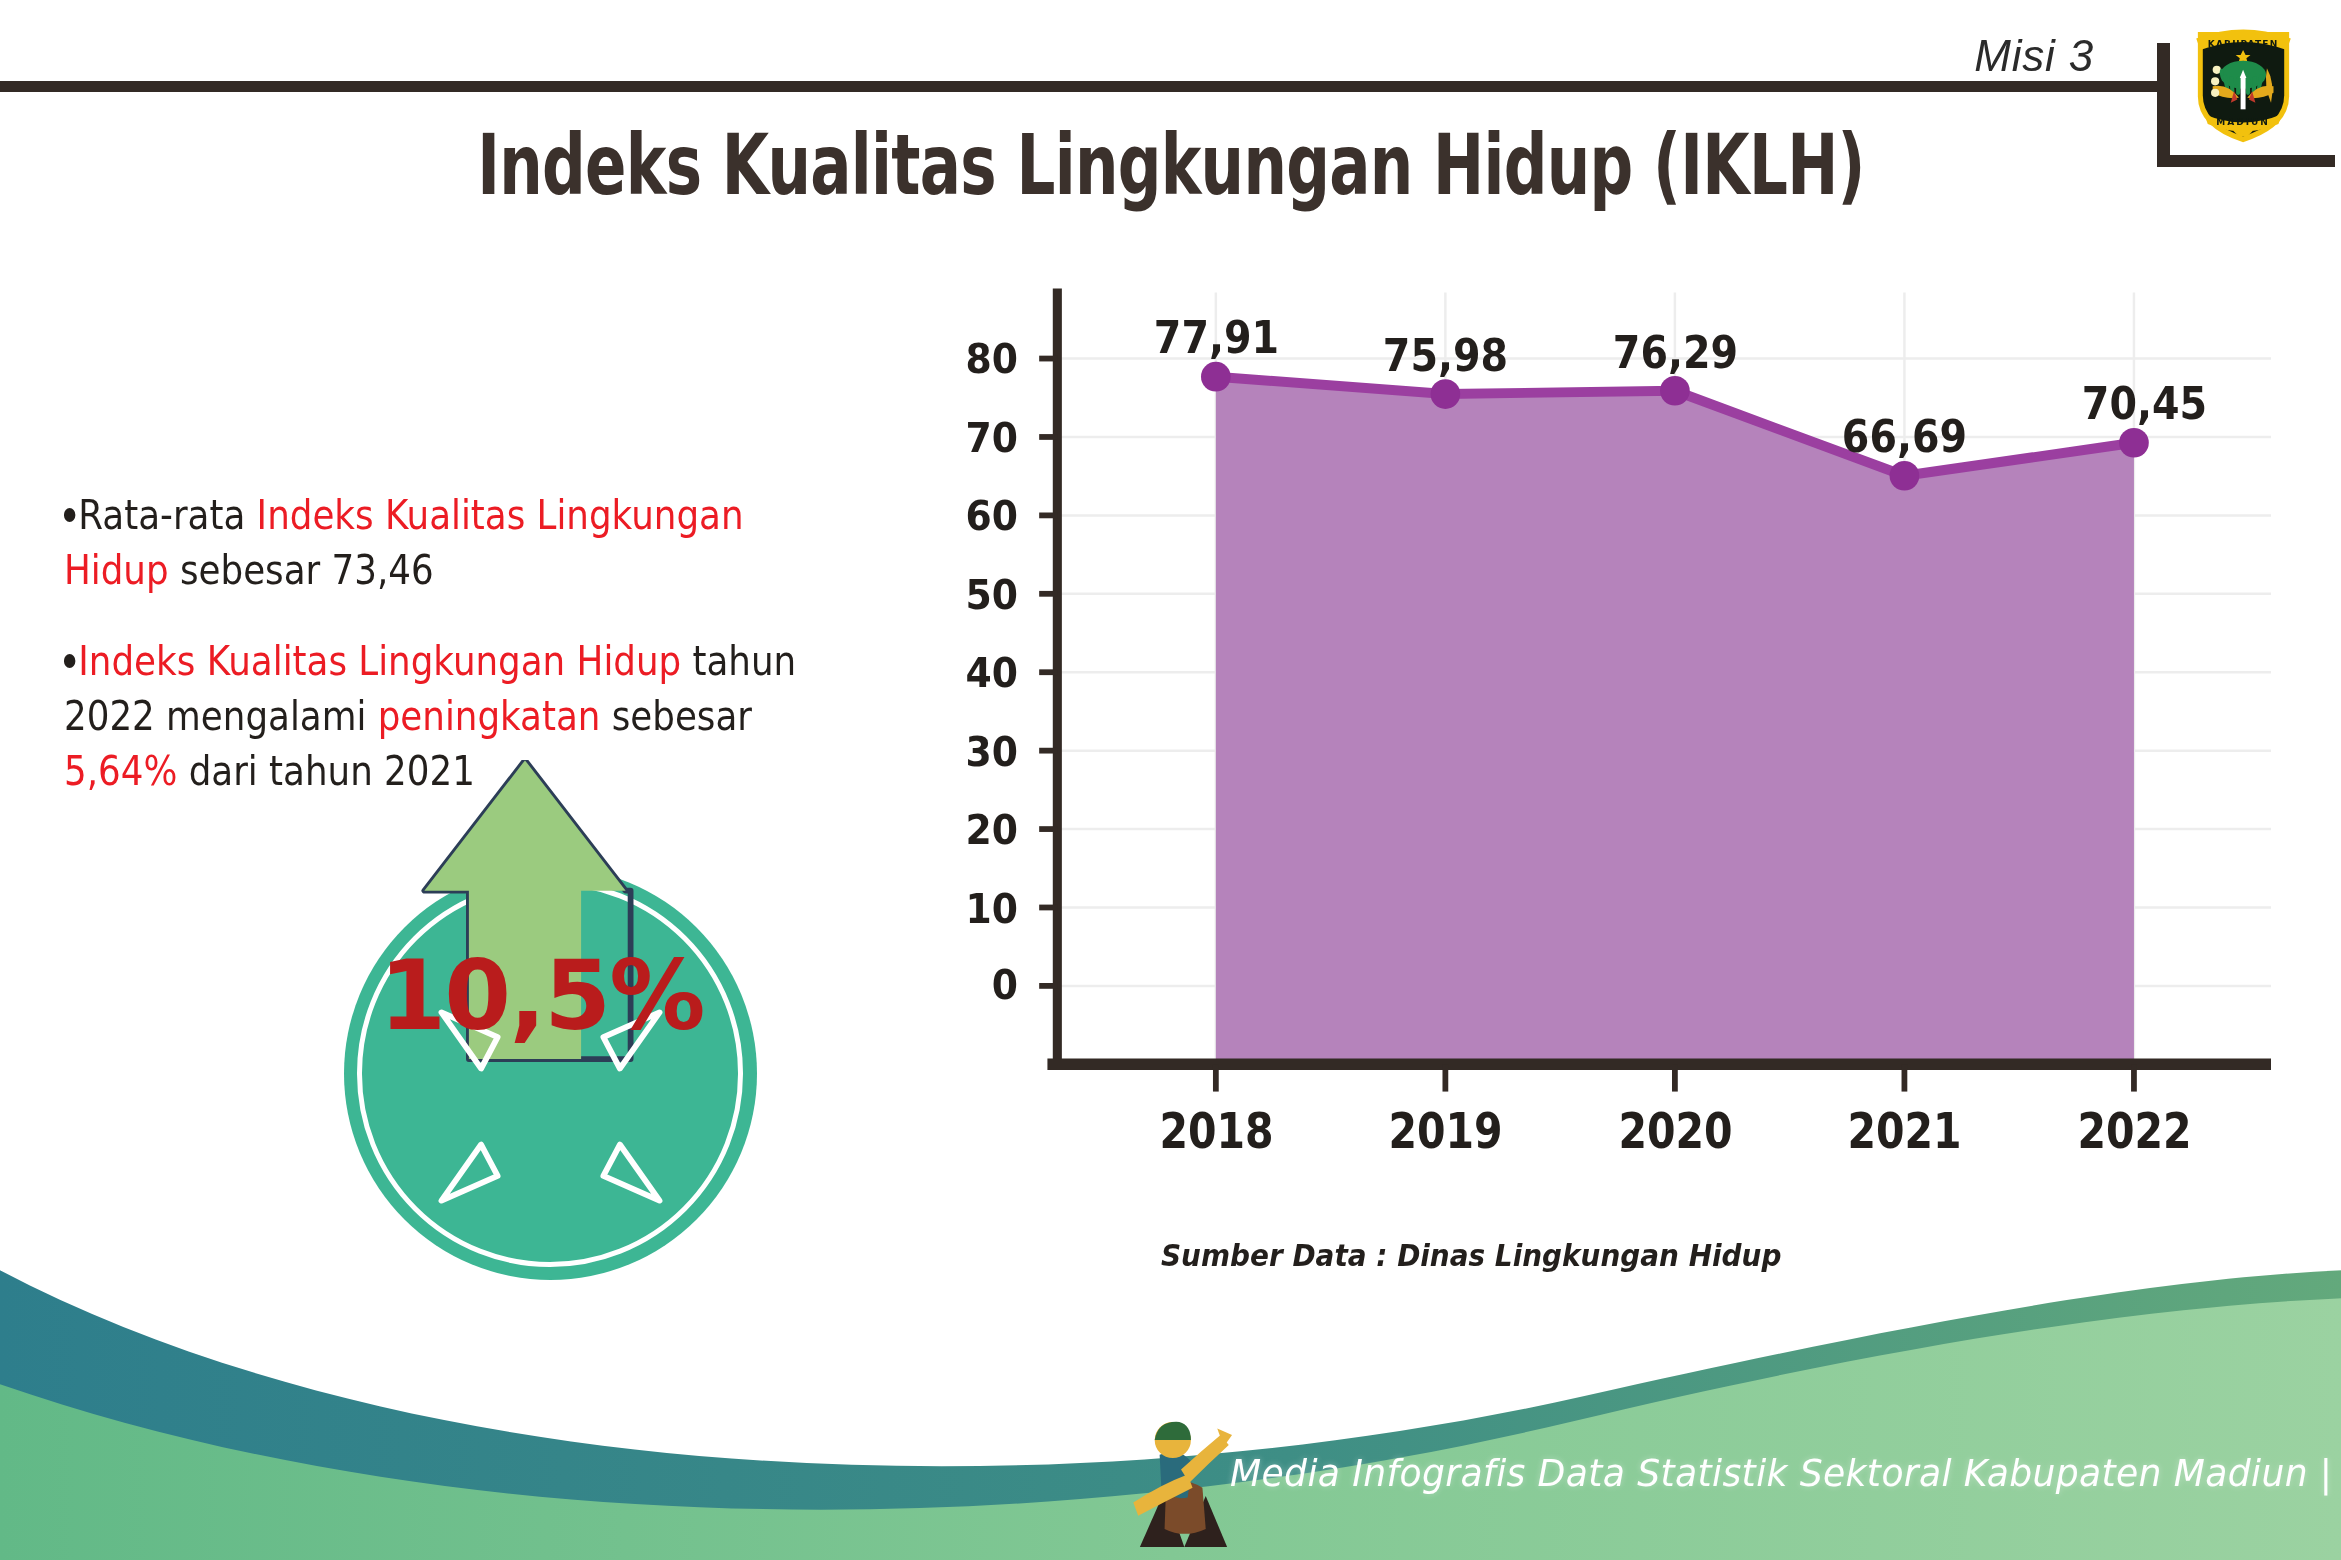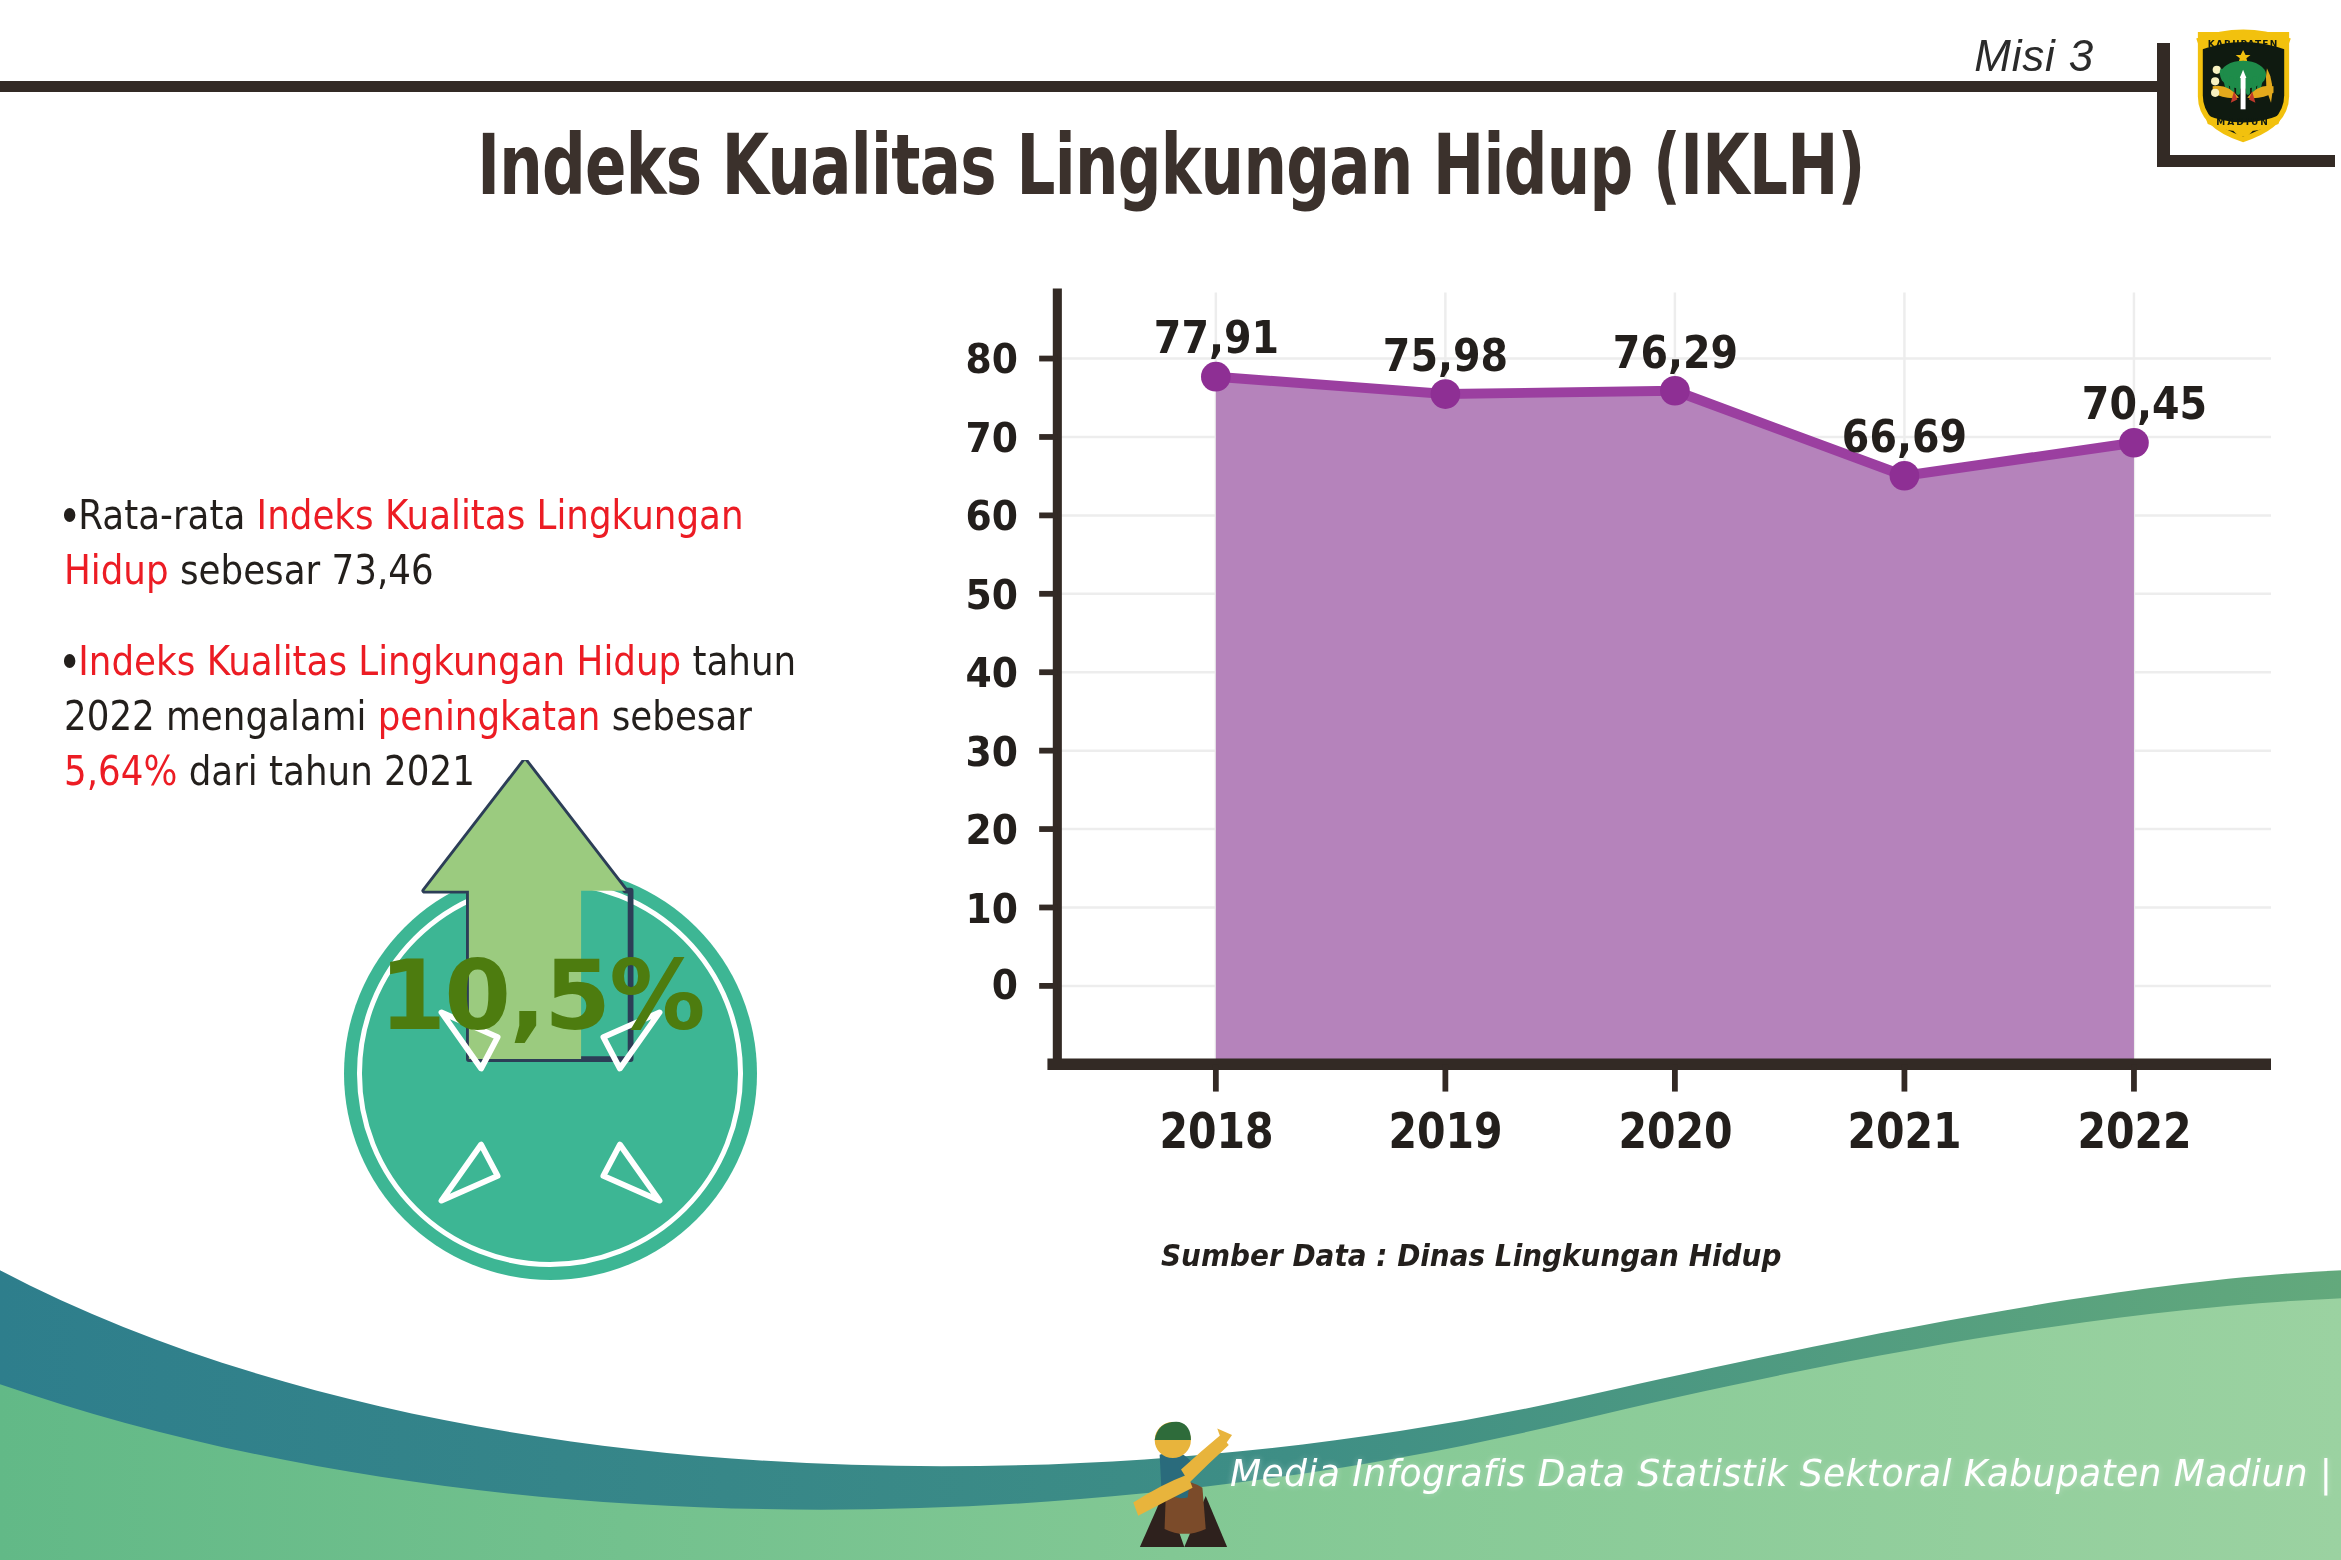--- a/index.html
+++ b/index.html
@@ -81,21 +81,21 @@
   #badge-circle {
     position:absolute; left:16.5px; top:107px; width:413px; height:413px;
     border-radius:50%; background:#3DB694; z-index:1;
   }
   #badge-circle .inner-ring {
     position:absolute; left:13.2px; top:13.2px; right:13.2px; bottom:13.2px;
     border:5px solid #ffffff; border-radius:50%;
   }
   #badge-value {
     position:absolute; left:0; right:0; top:180px;
-    text-align:center; color:#4d7c0f;
+    text-align:center; color:#b91c1c;
     font-family:"DejaVu Sans", sans-serif;
     font-weight:bold;
     font-size:96px;
     letter-spacing:-1.7px;
     z-index:3;
     white-space:nowrap;
   }
   #badge-ticks { position:absolute; left:16.5px; top:107px; width:413px; height:413px; z-index:3; }
 
   

